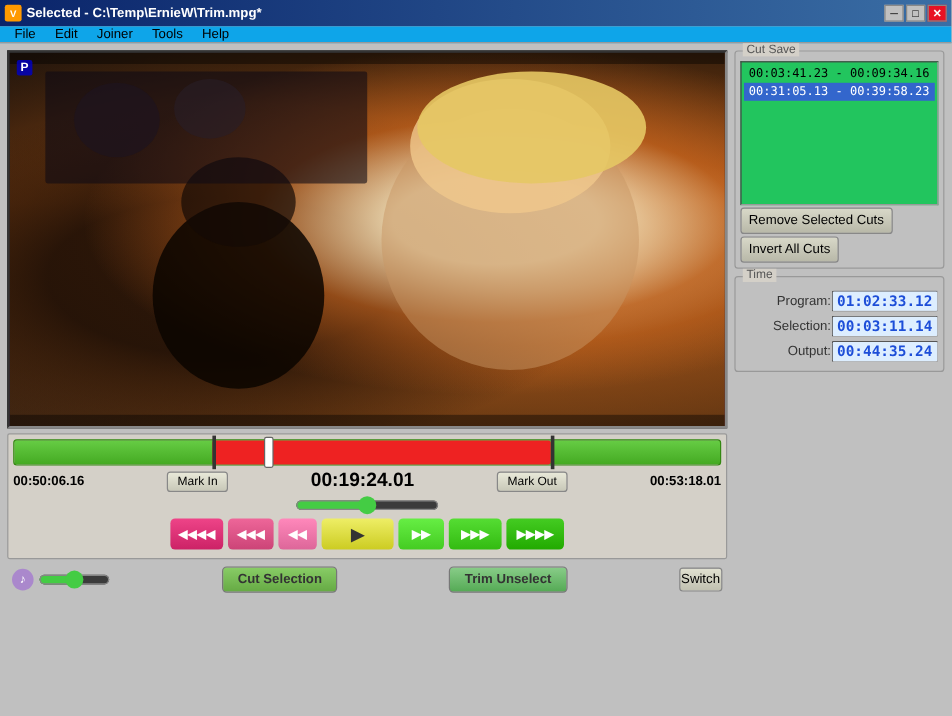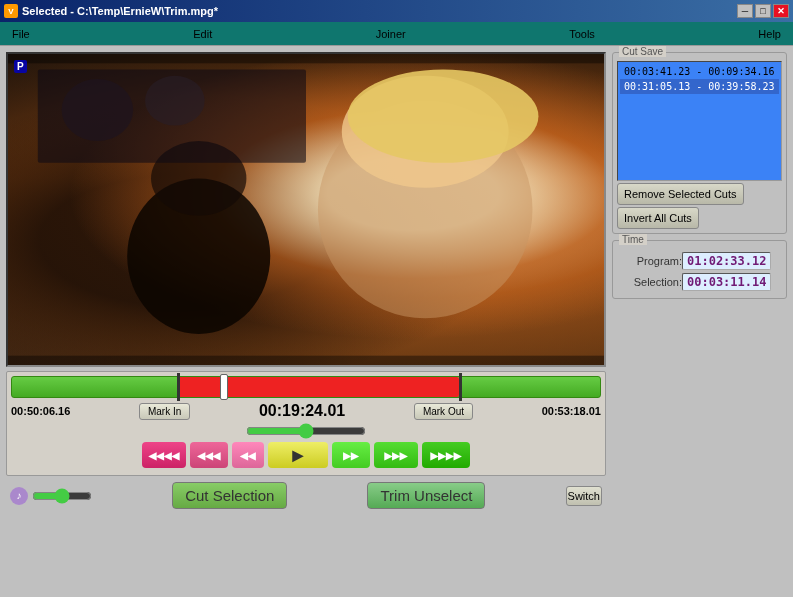--- a/index.html
+++ b/index.html
@@ -42,27 +42,26 @@
       background: #c0c0c0;
       border: 1px solid #888;
       cursor: pointer;
       display: flex; align-items: center; justify-content: center;
       font-size: 9px; font-weight: bold; color: black;
     }
     .title-btn.close { background: #e81123; color: white; }
 
     
     .menu-bar {
-      background: #0f766e;
-      height: 24px;
+      background: #0ea5e9;
+      height: 14px;
       display: flex;
       align-items: center;
       padding: 0 4px;
       border-bottom: 1px solid #999;
-      justify-content: space-between;
     }
     .menu-item {
       padding: 2px 8px;
       font-size: 11px;
       cursor: pointer;
     }
 
     
     .main-content {
       display: flex;
@@ -262,22 +261,22 @@
       display: flex; align-items: center; justify-content: center;
       font-size: 10px;
       color: white;
     }
     .vol-slider { width: 60px; accent-color: #44cc44; }
     .action-btn {
       border-radius: 4px;
       border: 1px solid #777;
       padding: 4px 12px;
       cursor: pointer;
-      font-size: 15px;
-      font-weight: normal;
+      font-size: 11px;
+      font-weight: bold;
     }
     .btn-cut-sel {
       background: linear-gradient(to bottom, #88cc66, #66aa44);
       color: #333;
     }
     .btn-trim-unsel {
       background: linear-gradient(to bottom, #88cc88, #55aa55);
       color: #333;
     }
     .btn-save-as {
@@ -295,21 +294,21 @@
     }
 
     
     .right-panel {
       width: 175px;
       display: flex;
       flex-direction: column;
       gap: 6px;
     }
     .cut-list-inner {
-      background: #3b82f6;
+      background: #22c55e;
       border: 1px inset #999;
       min-height: 120px;
       padding: 2px;
     }
     .cut-list-item {
       padding: 2px 4px;
       font-size: 10px;
       font-family: monospace;
       cursor: pointer;
       white-space: nowrap;
@@ -325,33 +324,33 @@
       border-radius: 3px;
       padding: 4px 6px;
       cursor: pointer;
       font-size: 11px;
       text-align: center;
       margin-top: 2px;
     }
     .time-row-item {
       display: flex;
       align-items: center;
-      justify-content: flex-start;
+      justify-content: flex-end;
       margin: 3px 0;
     }
     .time-label {
       font-size: 11px;
       color: #333;
       min-width: 65px;
       text-align: right;
     }
     .time-value {
       font-size: 12px;
       font-weight: bold;
-      color: #701a75;
+      color: #1d4ed8;
       font-family: monospace;
       background: #ddeeff;
       border: 1px inset #aaa;
       padding: 1px 4px;
       border-radius: 2px;
       min-width: 80px;
       text-align: right;
     }
 
     .fieldset-like {
@@ -487,16 +486,20 @@
     <div class="fieldset-like">
       <span class="fieldset-legend">Time</span>
       <div class="time-row-item">
         <span class="time-label">Program:</span>
         <span class="time-value">01:02:33.12</span>
       </div>
       <div class="time-row-item">
         <span class="time-label">Selection:</span>
         <span class="time-value">00:03:11.14</span>
       </div>
+      <div class="time-row-item">
+        <span class="time-label">Output:</span>
+        <span class="time-value">00:44:35.24</span>
+      </div>
     </div>
 
   </div>
 </div>
 
 </body></html>

